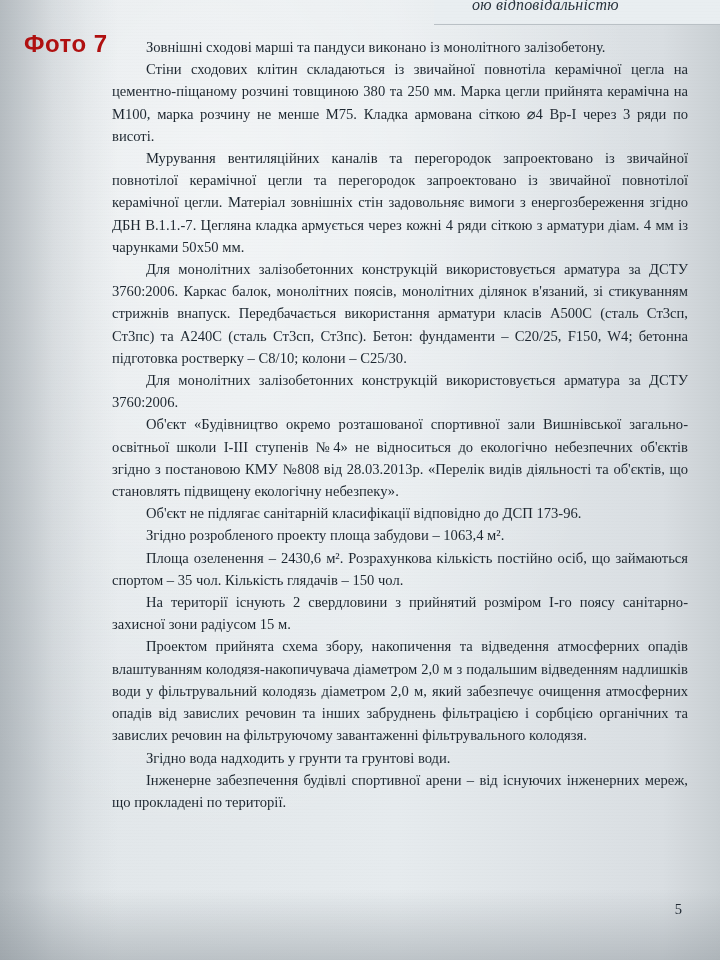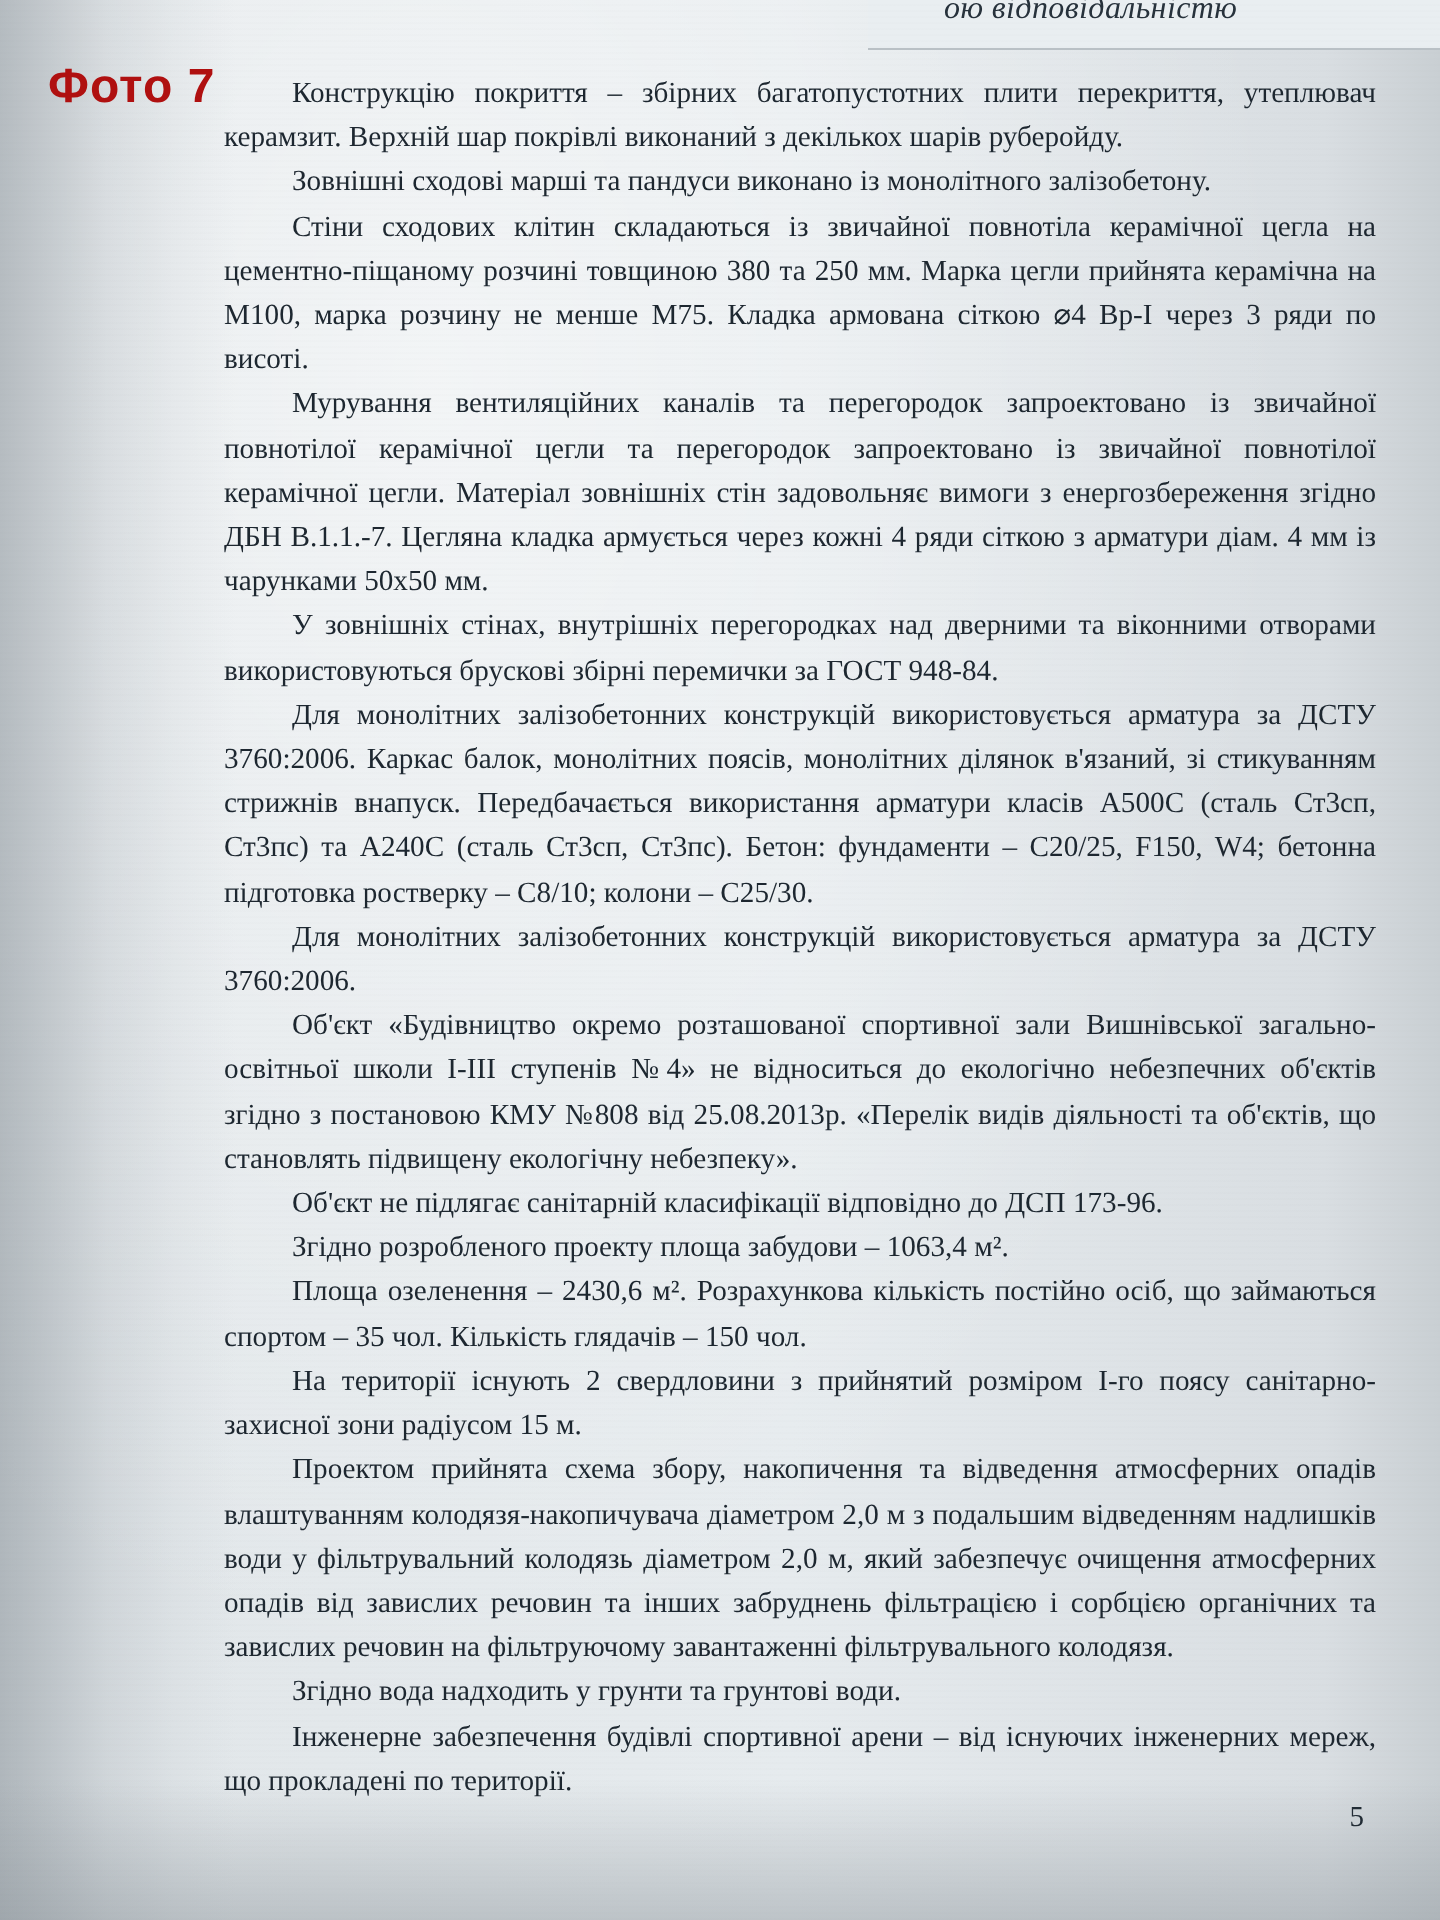--- a/index.html
+++ b/index.html
@@ -122,28 +122,26 @@
   <div id="left-shadow"></div>
   <div id="bottom-shadow"></div>
 
   <div id="top-banner">
     <div class="hdr">ою відповідальністю</div>
   </div>
 
   <div id="photo-label">Фото 7</div>
 
   <div id="text-col">
-    <p class="ind">Конструкцію покриття – збірних багатопустотних плити перекриття, утеплювач керамзит. Верхній шар покрівлі виконаний з декількох шарів руберойду.</p>
     <p class="ind">Зовнішні сходові марші та пандуси виконано із монолітного залізобетону.</p>
     <p class="ind">Стіни сходових клітин складаються із звичайної повнотіла керамічної цегла на цементно-піщаному розчині товщиною 380 та 250 мм. Марка цегли прийнята керамічна на М100, марка розчину не менше М75. Кладка армована сіткою ⌀4 Вр-І через 3 ряди по висоті.</p>
     <p class="ind">Мурування вентиляційних каналів та перегородок запроектовано із звичайної повнотілої керамічної цегли та перегородок запроектовано із звичайної повнотілої керамічної цегли. Матеріал зовнішніх стін задовольняє вимоги з енергозбереження згідно ДБН В.1.1.-7. Цегляна кладка армується через кожні 4 ряди сіткою з арматури діам. 4 мм із чарунками 50х50 мм.</p>
-    <p class="ind">У зовнішніх стінах, внутрішніх перегородках над дверними та віконними отворами використовуються брускові збірні перемички за ГОСТ 948-84.</p>
     <p class="ind">Для монолітних залізобетонних конструкцій використовується арматура за ДСТУ 3760:2006. Каркас балок, монолітних поясів, монолітних ділянок в'язаний, зі стикуванням стрижнів внапуск. Передбачається використання арматури класів А500С (сталь Ст3сп, Ст3пс) та А240С (сталь Ст3сп, Ст3пс). Бетон: фундаменти – С20/25, F150, W4; бетонна підготовка ростверку – С8/10; колони – С25/30.</p>
     <p class="ind">Для монолітних залізобетонних конструкцій використовується арматура за ДСТУ 3760:2006.</p>
-    <p class="ind">Об'єкт «Будівництво окремо розташованої спортивної зали Вишнівської загально-освітньої школи І-ІІІ ступенів №4» не відноситься до екологічно небезпечних об'єктів згідно з постановою КМУ №808 від 25.08.2013р. «Перелік видів діяльності та об'єктів, що становлять підвищену екологічну небезпеку».</p>
+    <p class="ind">Об'єкт «Будівництво окремо розташованої спортивної зали Вишнівської загально-освітньої школи І-ІІІ ступенів №4» не відноситься до екологічно небезпечних об'єктів згідно з постановою КМУ №808 від 28.03.2013р. «Перелік видів діяльності та об'єктів, що становлять підвищену екологічну небезпеку».</p>
     <p class="ind">Об'єкт не підлягає санітарній класифікації відповідно до ДСП 173-96.</p>
     <p class="ind">Згідно розробленого проекту площа забудови – 1063,4 м².</p>
     <p class="ind">Площа озеленення – 2430,6 м². Розрахункова кількість постійно осіб, що займаються спортом – 35 чол. Кількість глядачів – 150 чол.</p>
     <p class="ind">На території існують 2 свердловини з прийнятий розміром I-го поясу санітарно-захисної зони радіусом 15 м.</p>
     <p class="ind">Проектом прийнята схема збору, накопичення та відведення атмосферних опадів влаштуванням колодязя-накопичувача діаметром 2,0 м з подальшим відведенням надлишків води у фільтрувальний колодязь діаметром 2,0 м, який забезпечує очищення атмосферних опадів від завислих речовин та інших забруднень фільтрацією і сорбцією органічних та завислих речовин на фільтруючому завантаженні фільтрувального колодязя.</p>
     <p class="ind">Згідно вода надходить у грунти та грунтові води.</p>
     <p class="ind">Інженерне забезпечення будівлі спортивної арени – від існуючих інженерних мереж, що прокладені по території.</p>
 
   </div>
 

